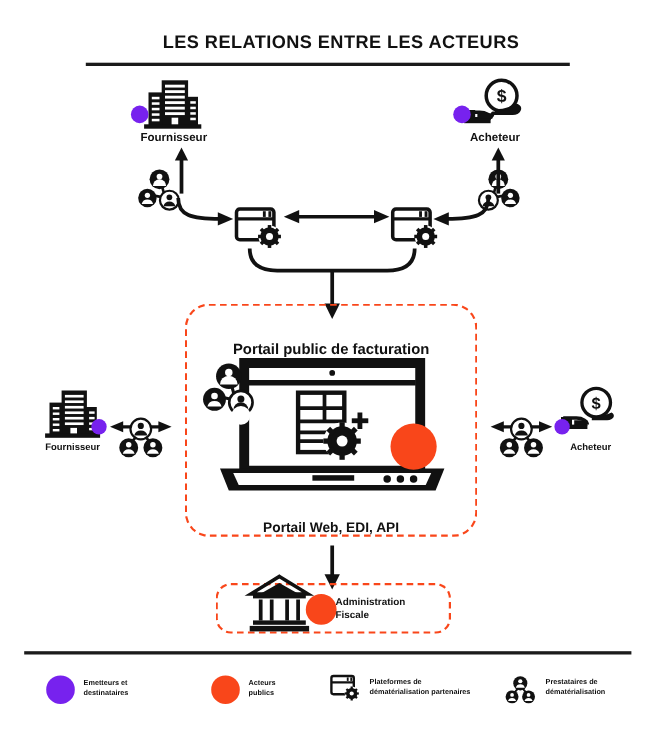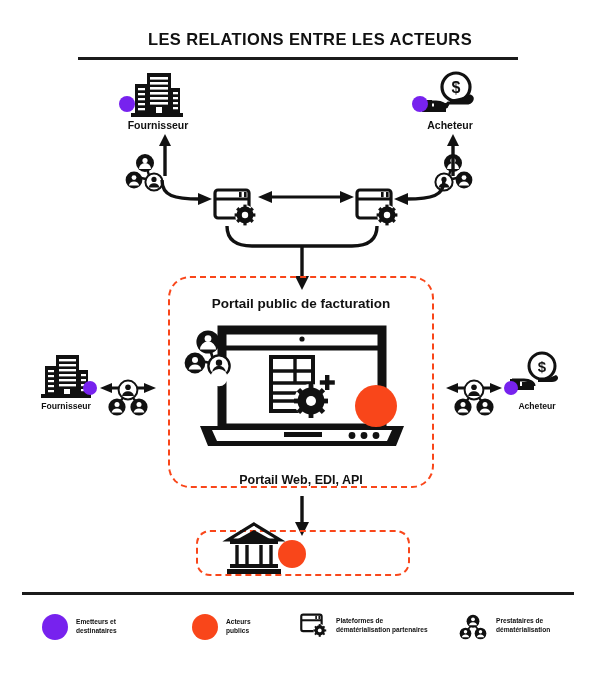--- a/index.html
+++ b/index.html
@@ -50,21 +50,21 @@
     box-sizing:border-box;
   }
   #admin-box{
     left:196px;top:530px;width:214px;height:46px;
     border:2px dashed #F9461A;
     border-radius:14px;
     box-sizing:border-box;
   }
 
   #portal-title{
-    left:168px;top:296px;width:266px;
+    left:168px;top:310px;width:266px;
     font-size:13.5px;
   }
   #portal-sub{
     left:168px;top:457px;width:266px;
     font-size:12.5px;
     margin-top:16px;
   }
 
   .svgwrap{position:absolute;}
   svg{display:block;overflow:visible;}
@@ -475,20 +475,24 @@
         <line x1="22" y1="23" x2="22" y2="42"></line>
         <line x1="36" y1="23" x2="36" y2="42"></line>
         <line x1="46" y1="23" x2="46" y2="42"></line>
       </g>
       <rect x="5" y="42" width="48" height="4" fill="#111"></rect>
       <rect x="2" y="47" width="54" height="5" fill="#111"></rect>
     </svg>
   </div>
   <div class="abs dot" style="left:278px;top:540px;width:28px;height:28px;background:#F9461A;"></div>
 
+  <div class="abs" style="left:305px;top:541px;width:110px;font-size:9px;font-weight:bold;line-height:1.35;color:#111;">
+    <div>Administration</div>
+    <div>Fiscale</div>
+  </div>
 
   <div class="abs" id="legend-rule"></div>
 
   <div class="legend-item" style="left:42px;top:614px;">
     <span class="dot" style="width:26px;height:26px;background:#7722EE;display:inline-block;"></span>
     <span class="legend-text">
       <span style="display:block">Emetteurs et</span>
       <span style="display:block">destinataires</span>
     </span>
   </div>

